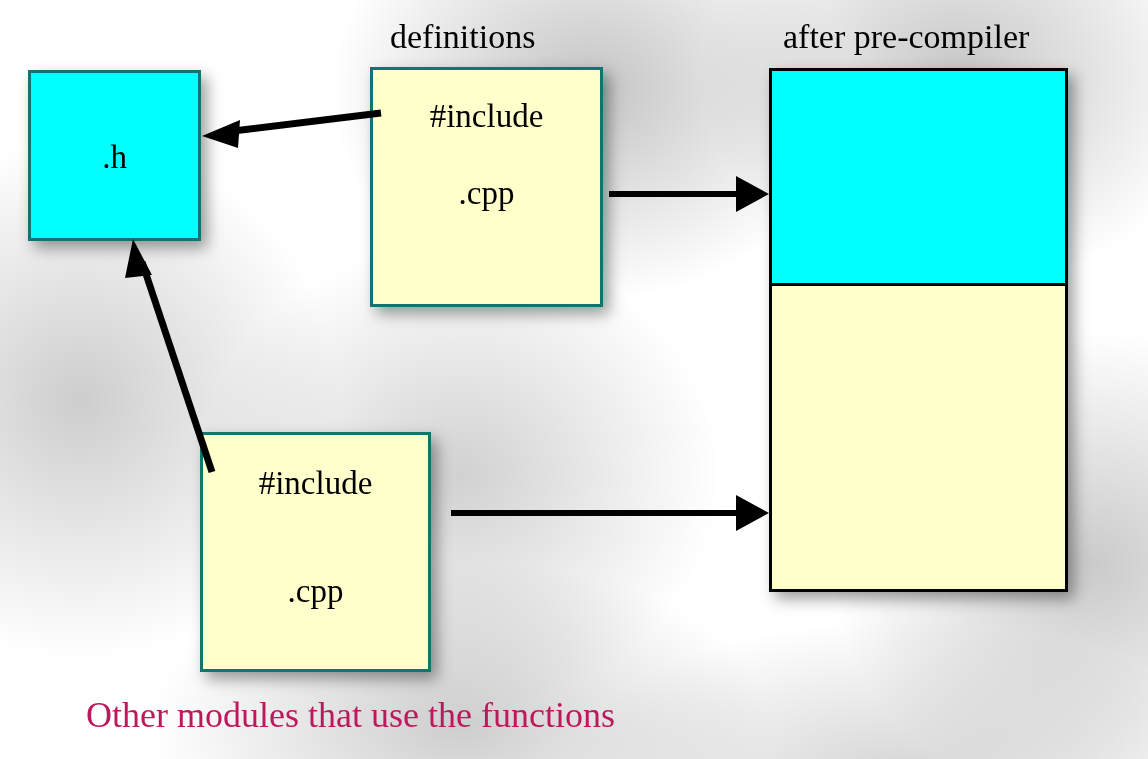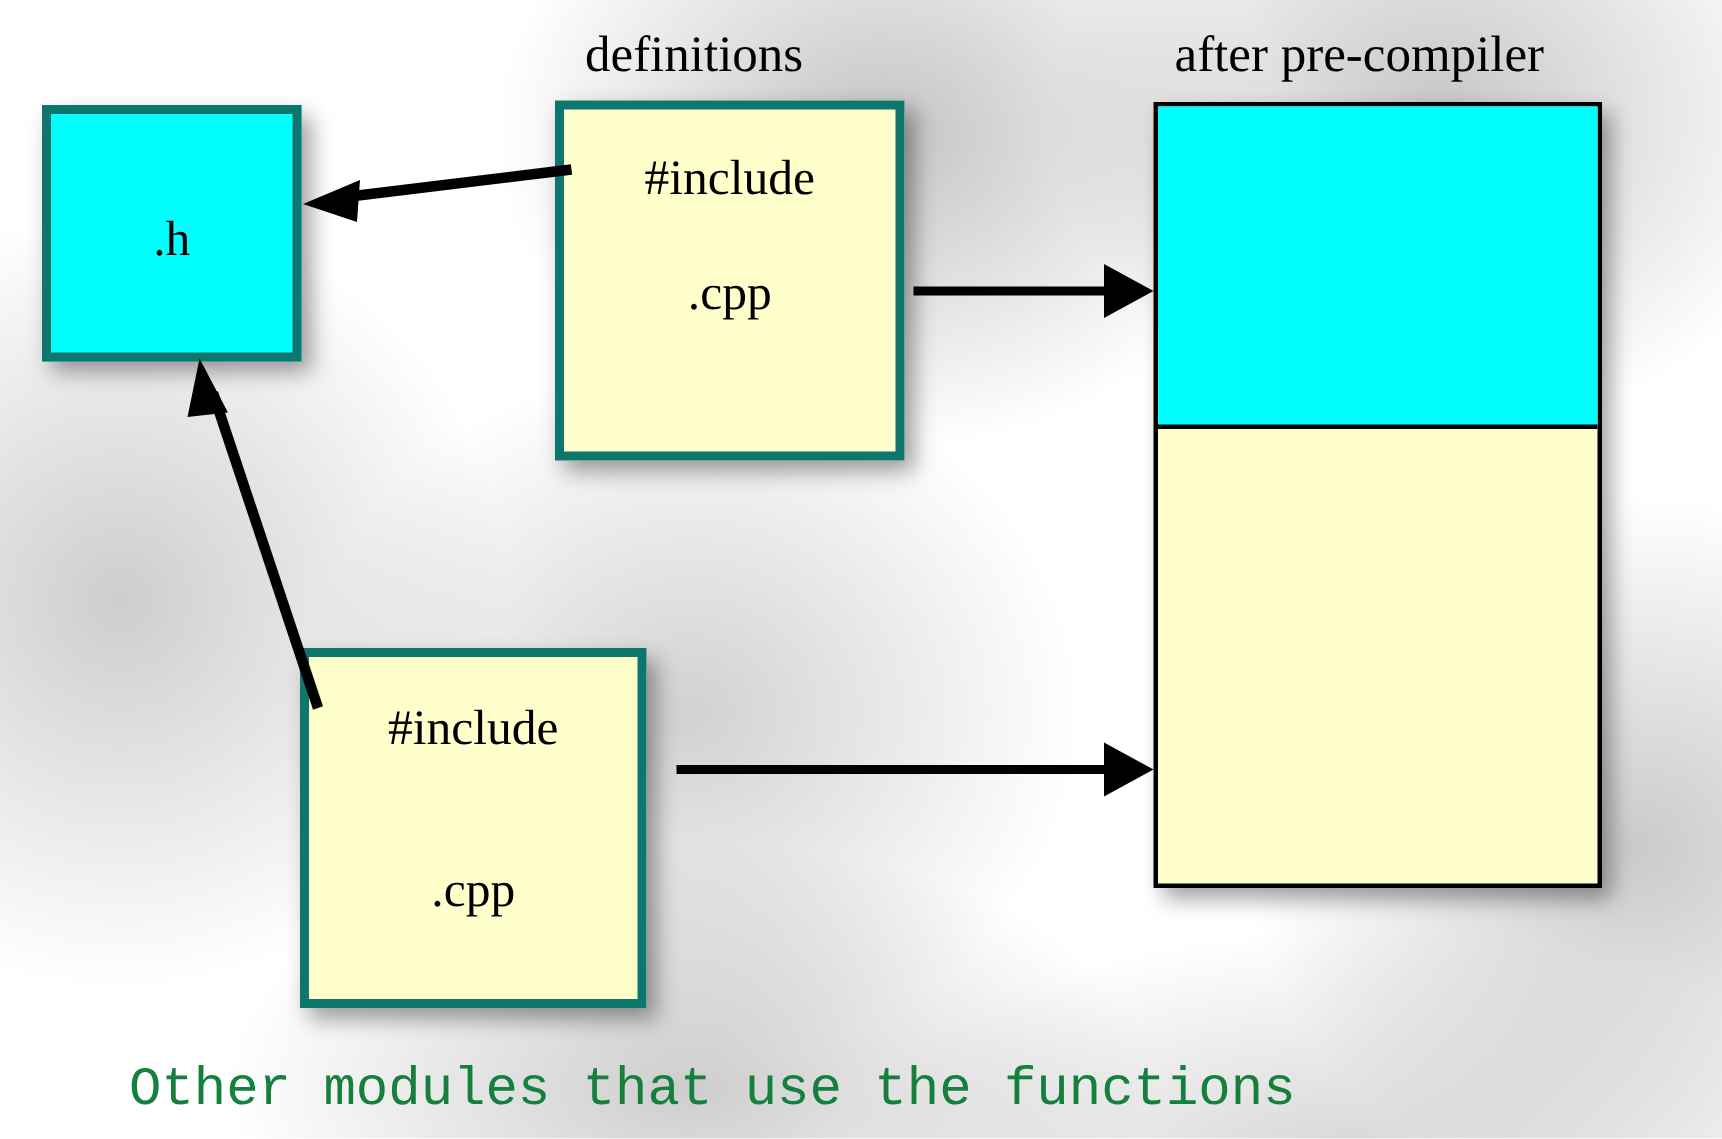--- a/index.html
+++ b/index.html
@@ -26,21 +26,21 @@
   .label {
     position: absolute;
     font-family: "Liberation Serif", "DejaVu Serif", serif;
     color: #000000;
     white-space: nowrap;
     line-height: 1;
   }
 
   .box {
     position: absolute;
-    border: 6px solid #0f766e;
+    border: 3px solid #0f766e;
     box-sizing: border-box;
     box-shadow: 6px 7px 14px rgba(0,0,0,0.38);
   }
   .box-cyan { background: #00ffff; }
   .box-yellow { background: #ffffcc; }
 
   .box-label {
     position: absolute;
     width: 100%;
     text-align: center;
@@ -71,25 +71,24 @@
     position: absolute;
     left: 0;
     top: 0;
     width: 1148px;
     height: 759px;
     pointer-events: none;
   }
 
   .caption {
     position: absolute;
-    font-family: Liberation Mono, monospace;
-    color: #15803d;
+    font-family: Liberation Serif, serif;
+    color: #be185d;
     white-space: nowrap;
     line-height: 1;
-    margin-top: 12px;
   }
 </style>
 </head>
 <body>
 
 <div id="canvas">
 
   <div class="bloom" style="left:330px; top:-120px; width:520px; height:420px;
               background: radial-gradient(closest-side, rgba(90,90,90,0.36), rgba(128,128,128,0.0) 100%);"></div>
   <div class="bloom" style="left:700px; top:-140px; width:520px; height:430px;

